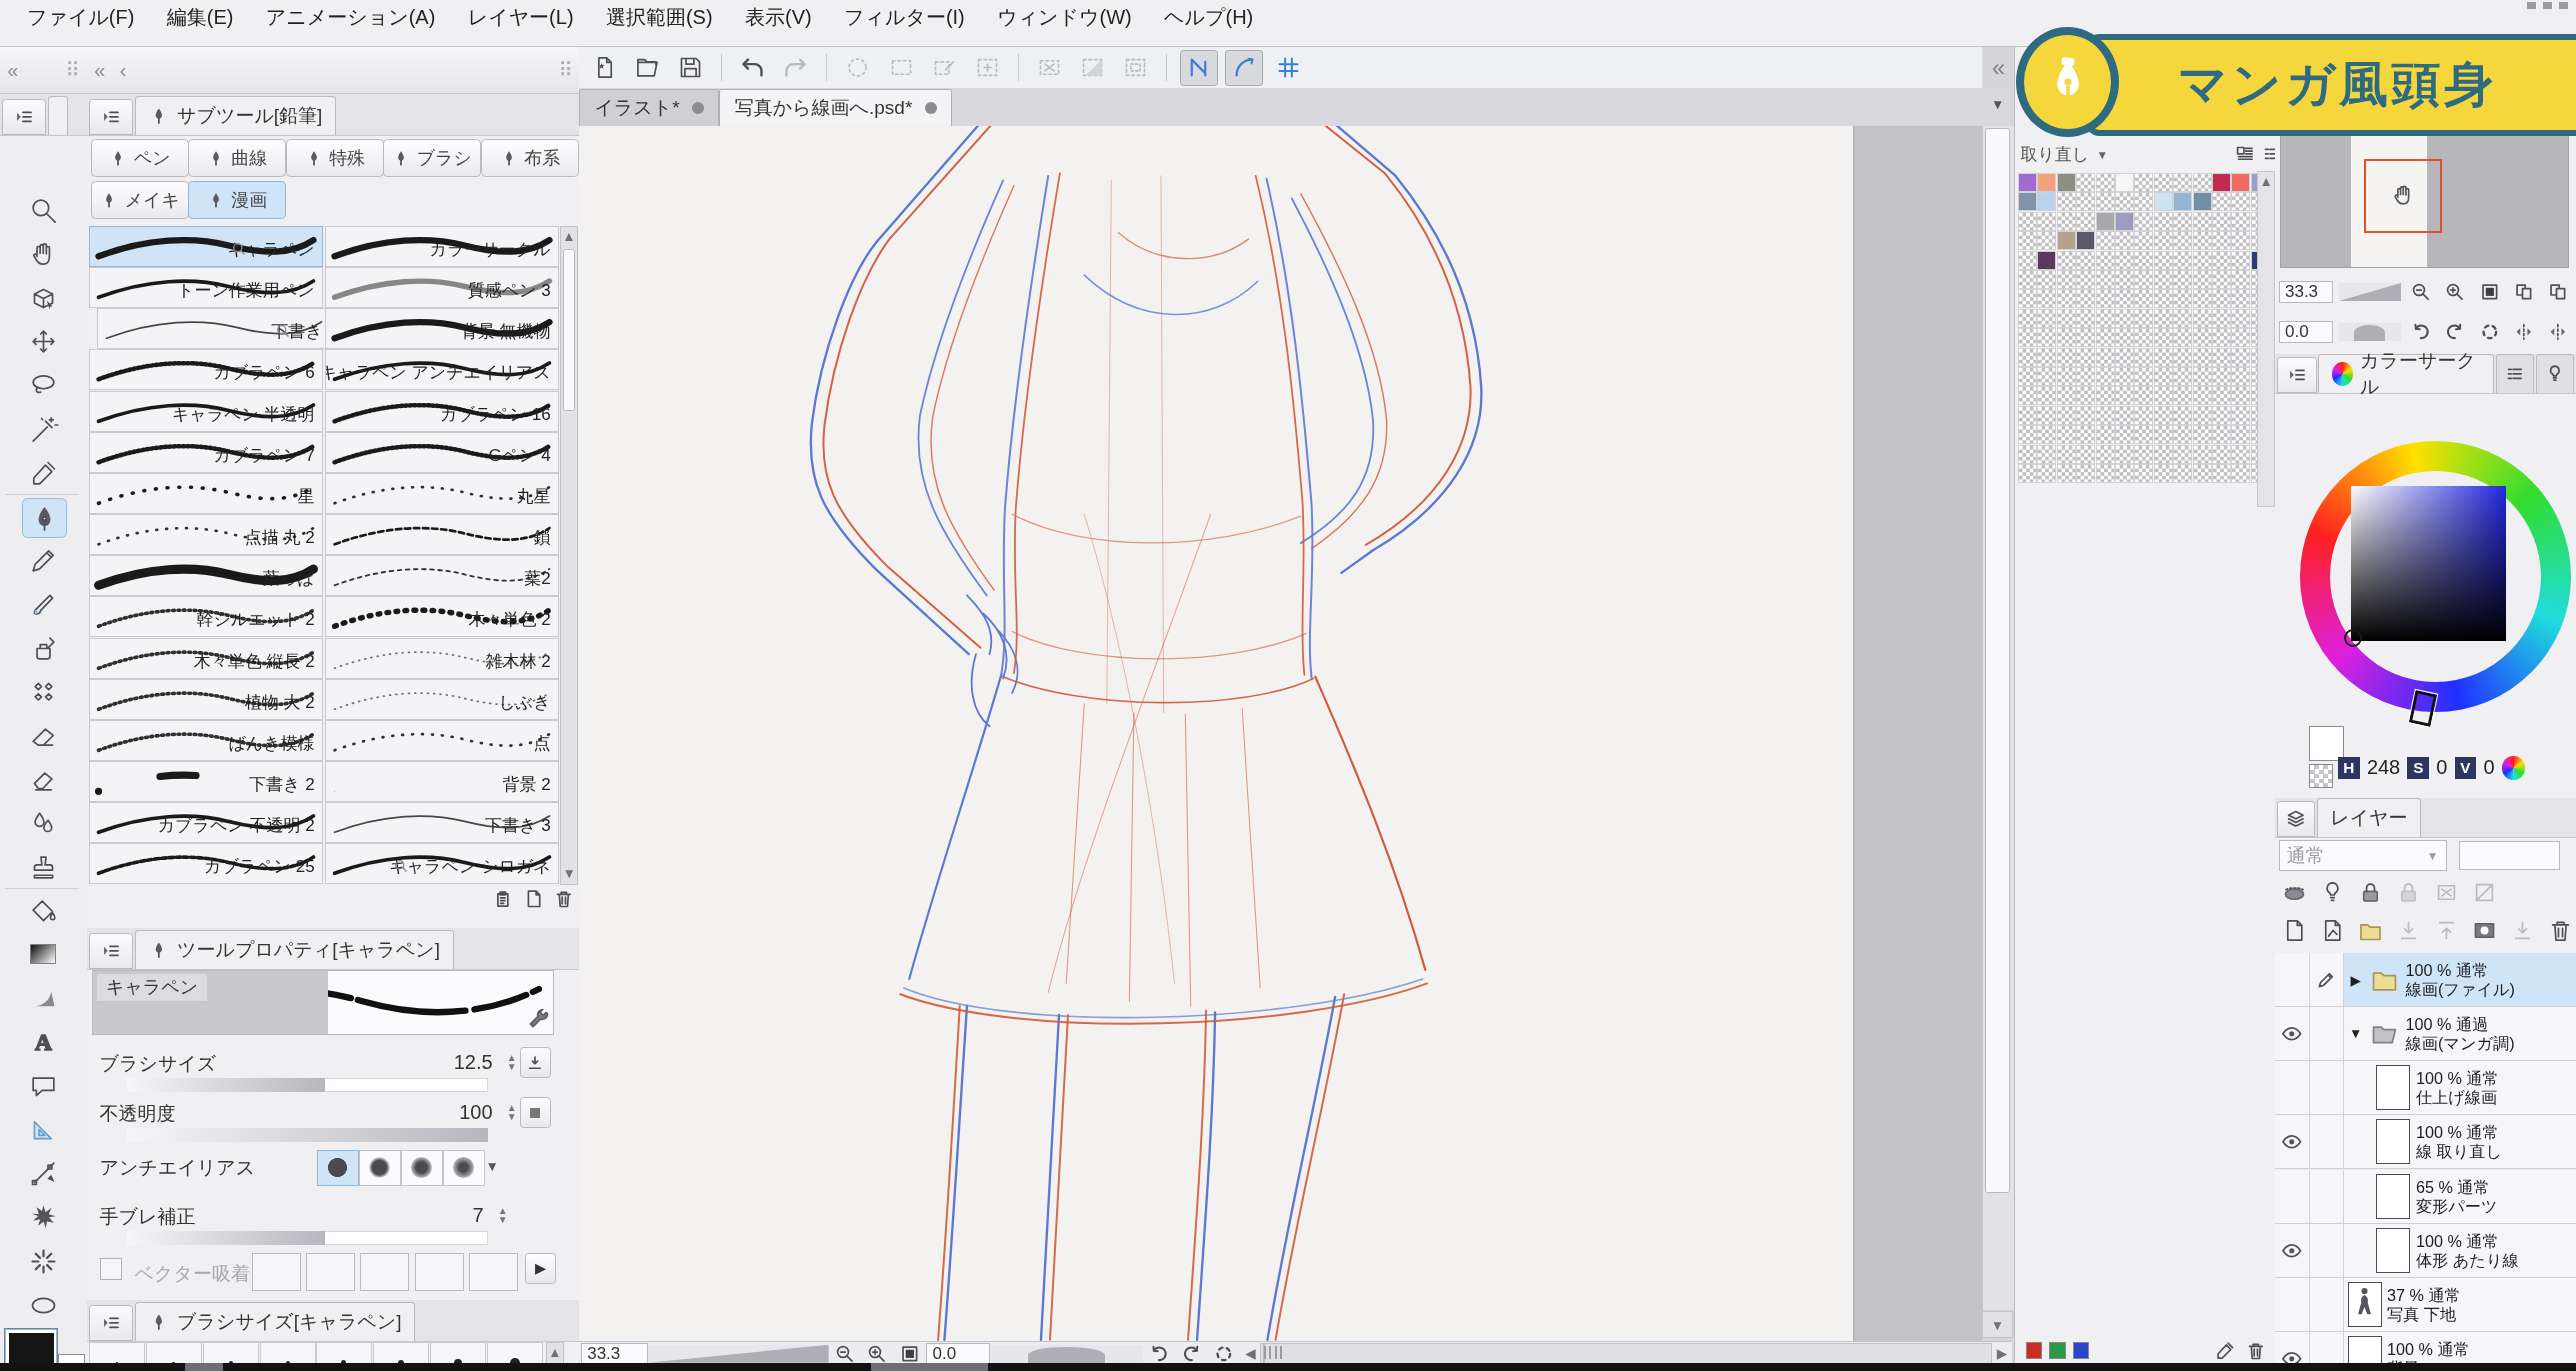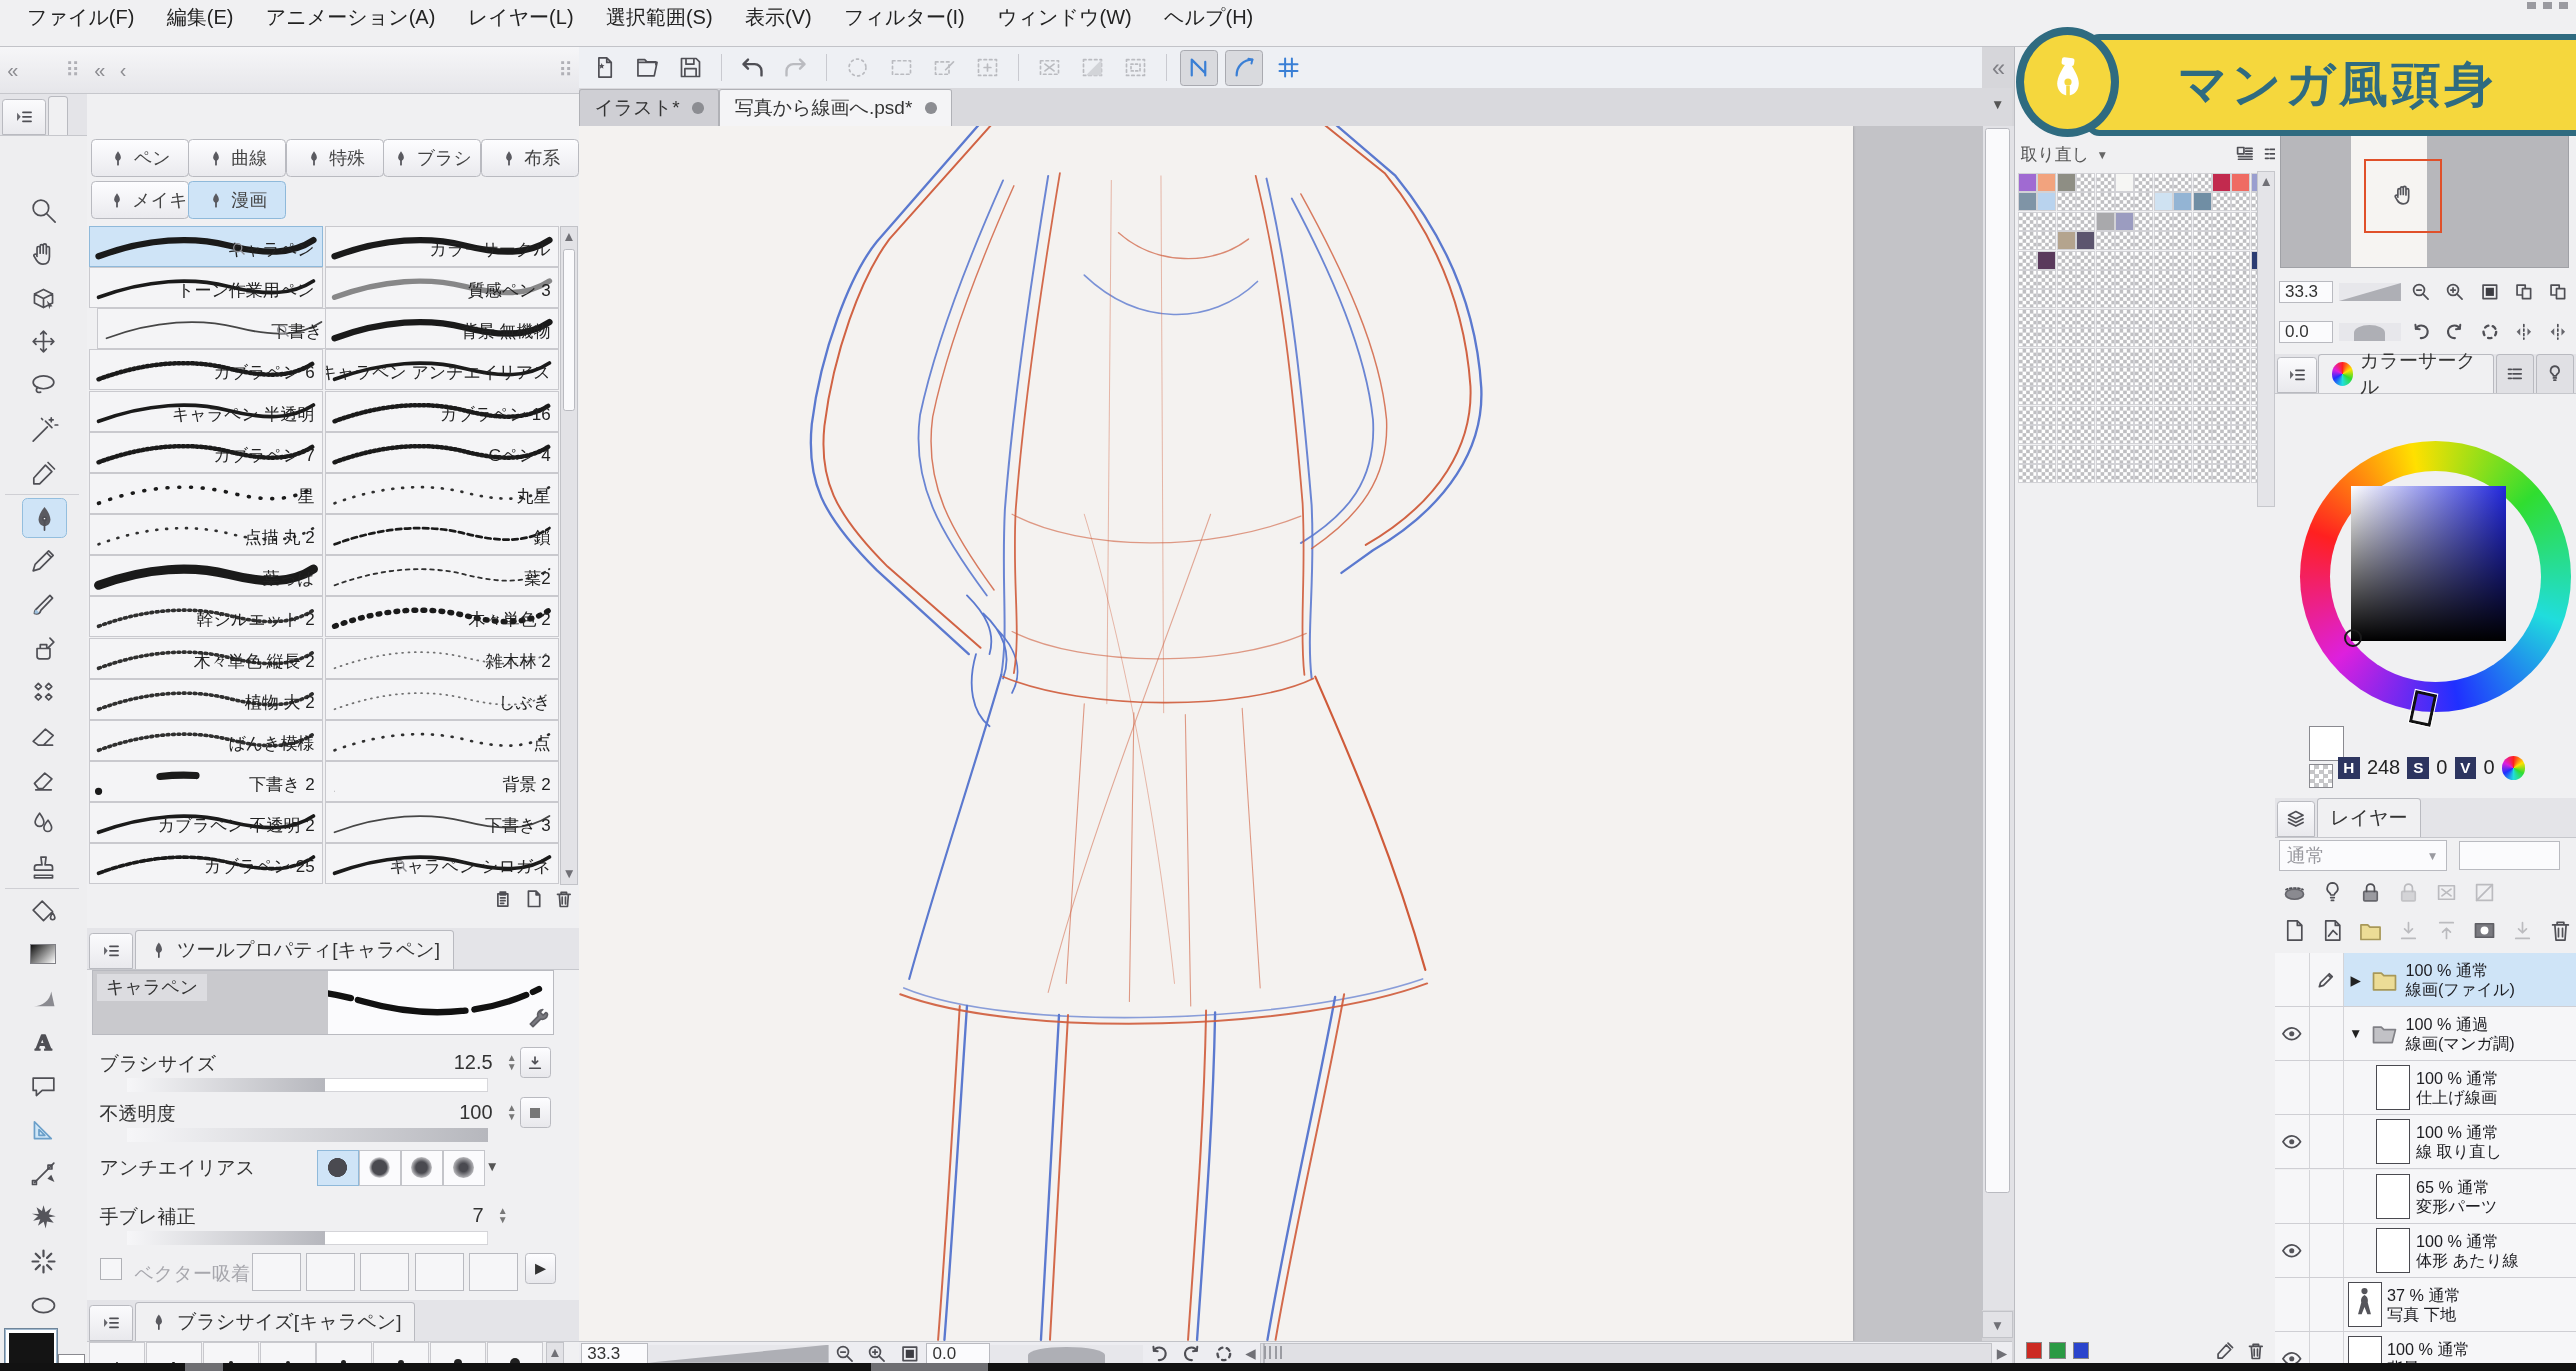--- a/index.html
+++ b/index.html
@@ -393,20 +393,37 @@
       </div>
     <div id="subswatch" class="abs" style="background: rgb(255, 255, 255);"></div>
   </div>
 
   <div id="col2" class="abs">
     <div class="colhead">
       <span>«</span>
       <span style="margin-left:14.4px">‹</span>
       <span style="margin-left:auto;color:#b0b0b6">⠿</span>
     </div>
+    <div class="tabrow">
+      <div class="pmenu-btn">
+          <svg class="ic" width="21.7" height="21.7" viewBox="0 0 24 24" fill="none" stroke="#4f4f55" stroke-width="1.7" stroke-linecap="round" stroke-linejoin="round">
+            <path d="M4.5 7.5l4 4.5-4 4.5z" fill="#66666c" stroke="none"></path>
+            <path d="M11 7h9M11 12h9M11 17h9"></path>
+          </svg>
+        </div>
+      <div class="ptab">
+        <span class="tabicon">
+            <svg class="ic" width="21.7" height="21.7" viewBox="0 0 24 24" fill="none" stroke="#4f4f55" stroke-width="1.7" stroke-linecap="round" stroke-linejoin="round">
+              <path d="M12 4c2 2.7 3.4 5.4 3.4 7.4 0 2.2-1.5 3.8-3.4 3.8s-3.4-1.6-3.4-3.8C8.6 9.4 10 6.7 12 4z" fill="#5a5a60" stroke="none"></path>
+              <path d="M12 15v5"></path>
+            </svg>
+          </span>
+        <span>サブツール[鉛筆]</span>
+      </div>
+    </div>
     <div id="grouprows" class="abs" style="left:3.6px;top:92px;width:484px">
         <div class="grpbtn" style="position: absolute; left: 0px; top: 0px;">
           <span>
             <svg class="ic" width="20" height="20" viewBox="0 0 24 24" fill="none" stroke="#4f4f55" stroke-width="1.7" stroke-linecap="round" stroke-linejoin="round">
               <path d="M12 4c2 2.7 3.4 5.4 3.4 7.4 0 2.2-1.5 3.8-3.4 3.8s-3.4-1.6-3.4-3.8C8.6 9.4 10 6.7 12 4z" fill="#5a5a60" stroke="none"></path>
               <path d="M12 15v5"></path>
             </svg>
           </span>
           <span>ペン</span>
         </div>
@@ -439,21 +456,21 @@
         </div>
         <div class="grpbtn" style="position: absolute; left: 390px; top: 0px;">
           <span>
             <svg class="ic" width="20" height="20" viewBox="0 0 24 24" fill="none" stroke="#4f4f55" stroke-width="1.7" stroke-linecap="round" stroke-linejoin="round">
               <path d="M12 4c2 2.7 3.4 5.4 3.4 7.4 0 2.2-1.5 3.8-3.4 3.8s-3.4-1.6-3.4-3.8C8.6 9.4 10 6.7 12 4z" fill="#5a5a60" stroke="none"></path>
               <path d="M12 15v5"></path>
             </svg>
           </span>
           <span>布系</span>
         </div>
-        <div class="grpbtn" style="position: absolute; left: 0px; top: 42px; justify-content: flex-end;">
+        <div class="grpbtn" style="position: absolute; left: 0px; top: 42px;">
           <span>
             <svg class="ic" width="20" height="20" viewBox="0 0 24 24" fill="none" stroke="#4f4f55" stroke-width="1.7" stroke-linecap="round" stroke-linejoin="round">
               <path d="M12 4c2 2.7 3.4 5.4 3.4 7.4 0 2.2-1.5 3.8-3.4 3.8s-3.4-1.6-3.4-3.8C8.6 9.4 10 6.7 12 4z" fill="#5a5a60" stroke="none"></path>
               <path d="M12 15v5"></path>
             </svg>
           </span>
           <span>メイキ</span>
         </div>
         <div class="grpbtn sel" style="position: absolute; left: 97px; top: 42px;">
           <span>

